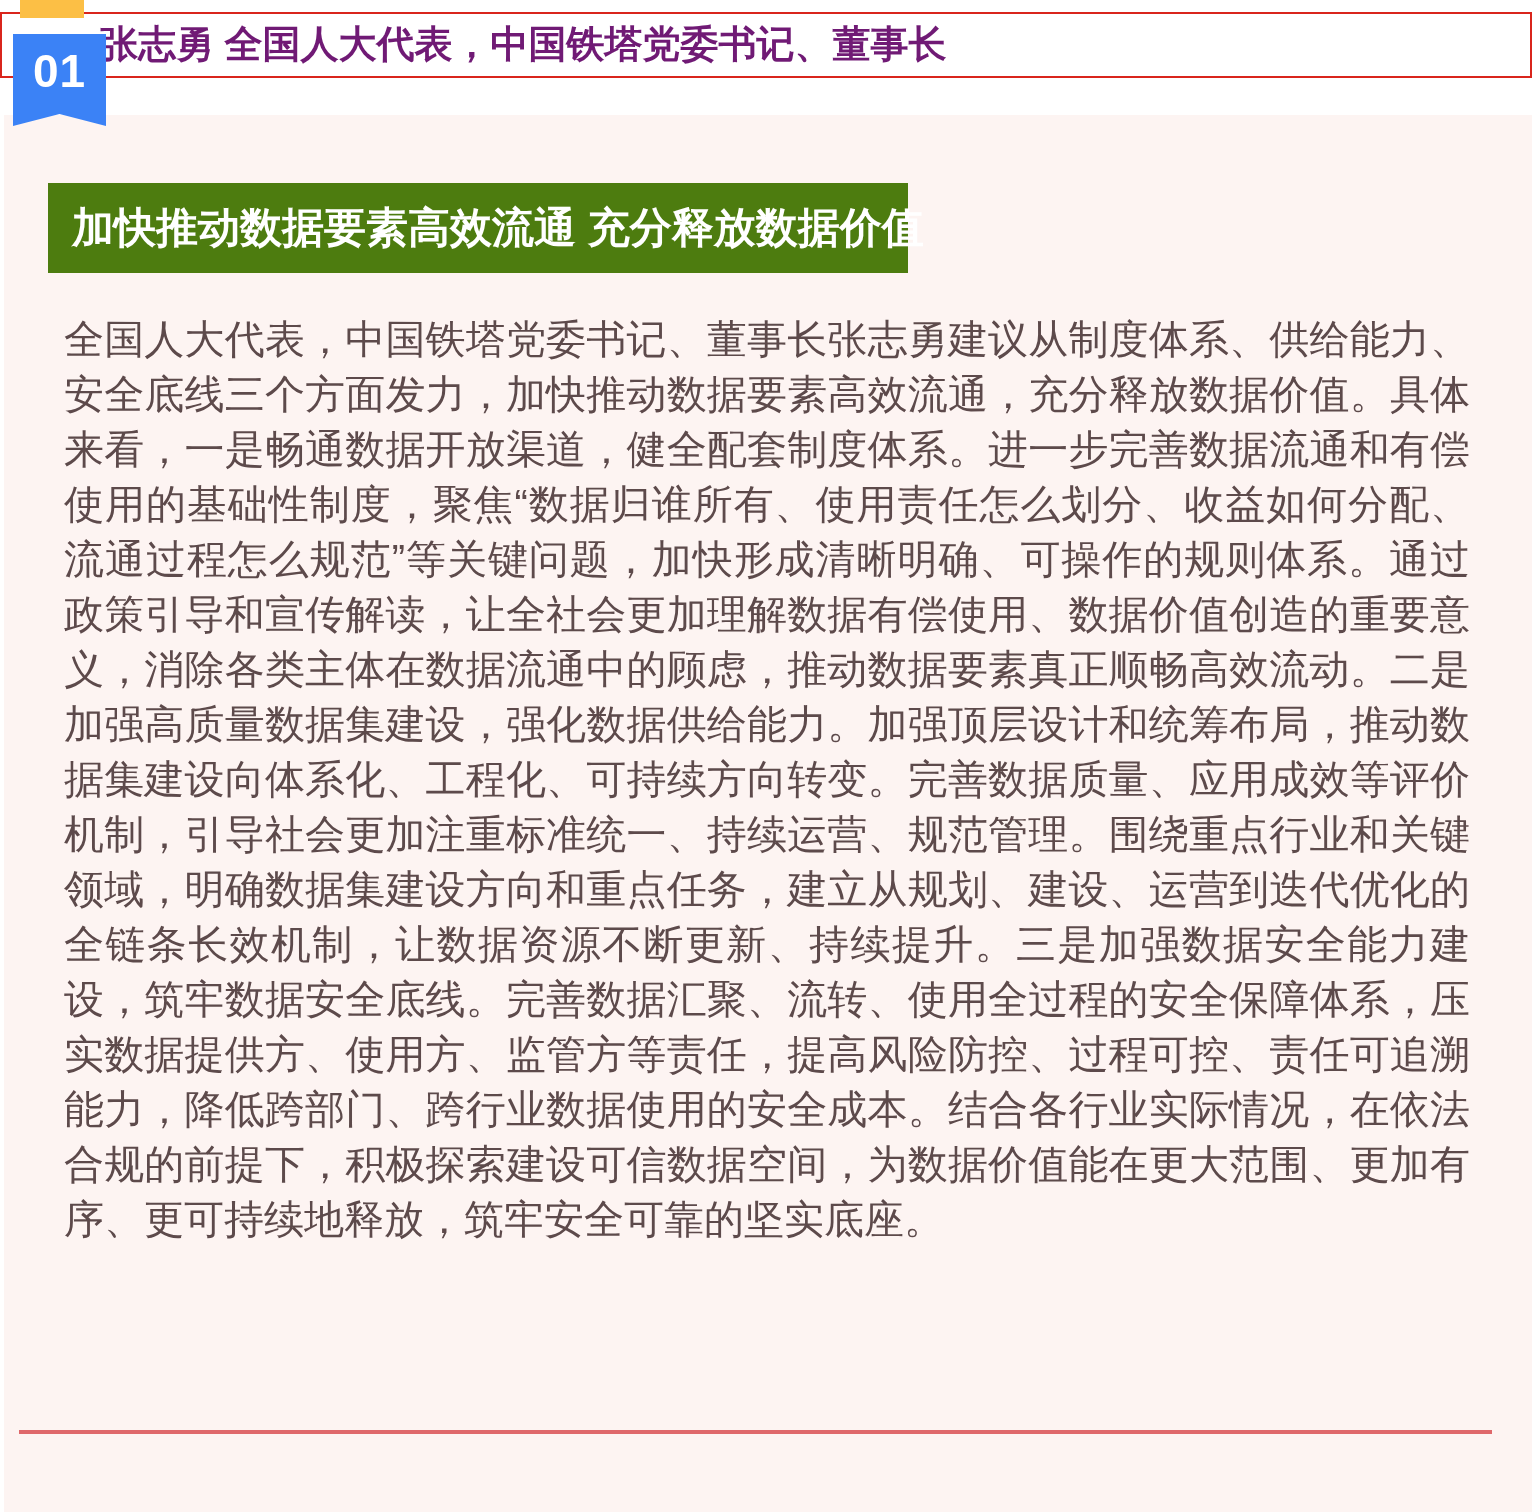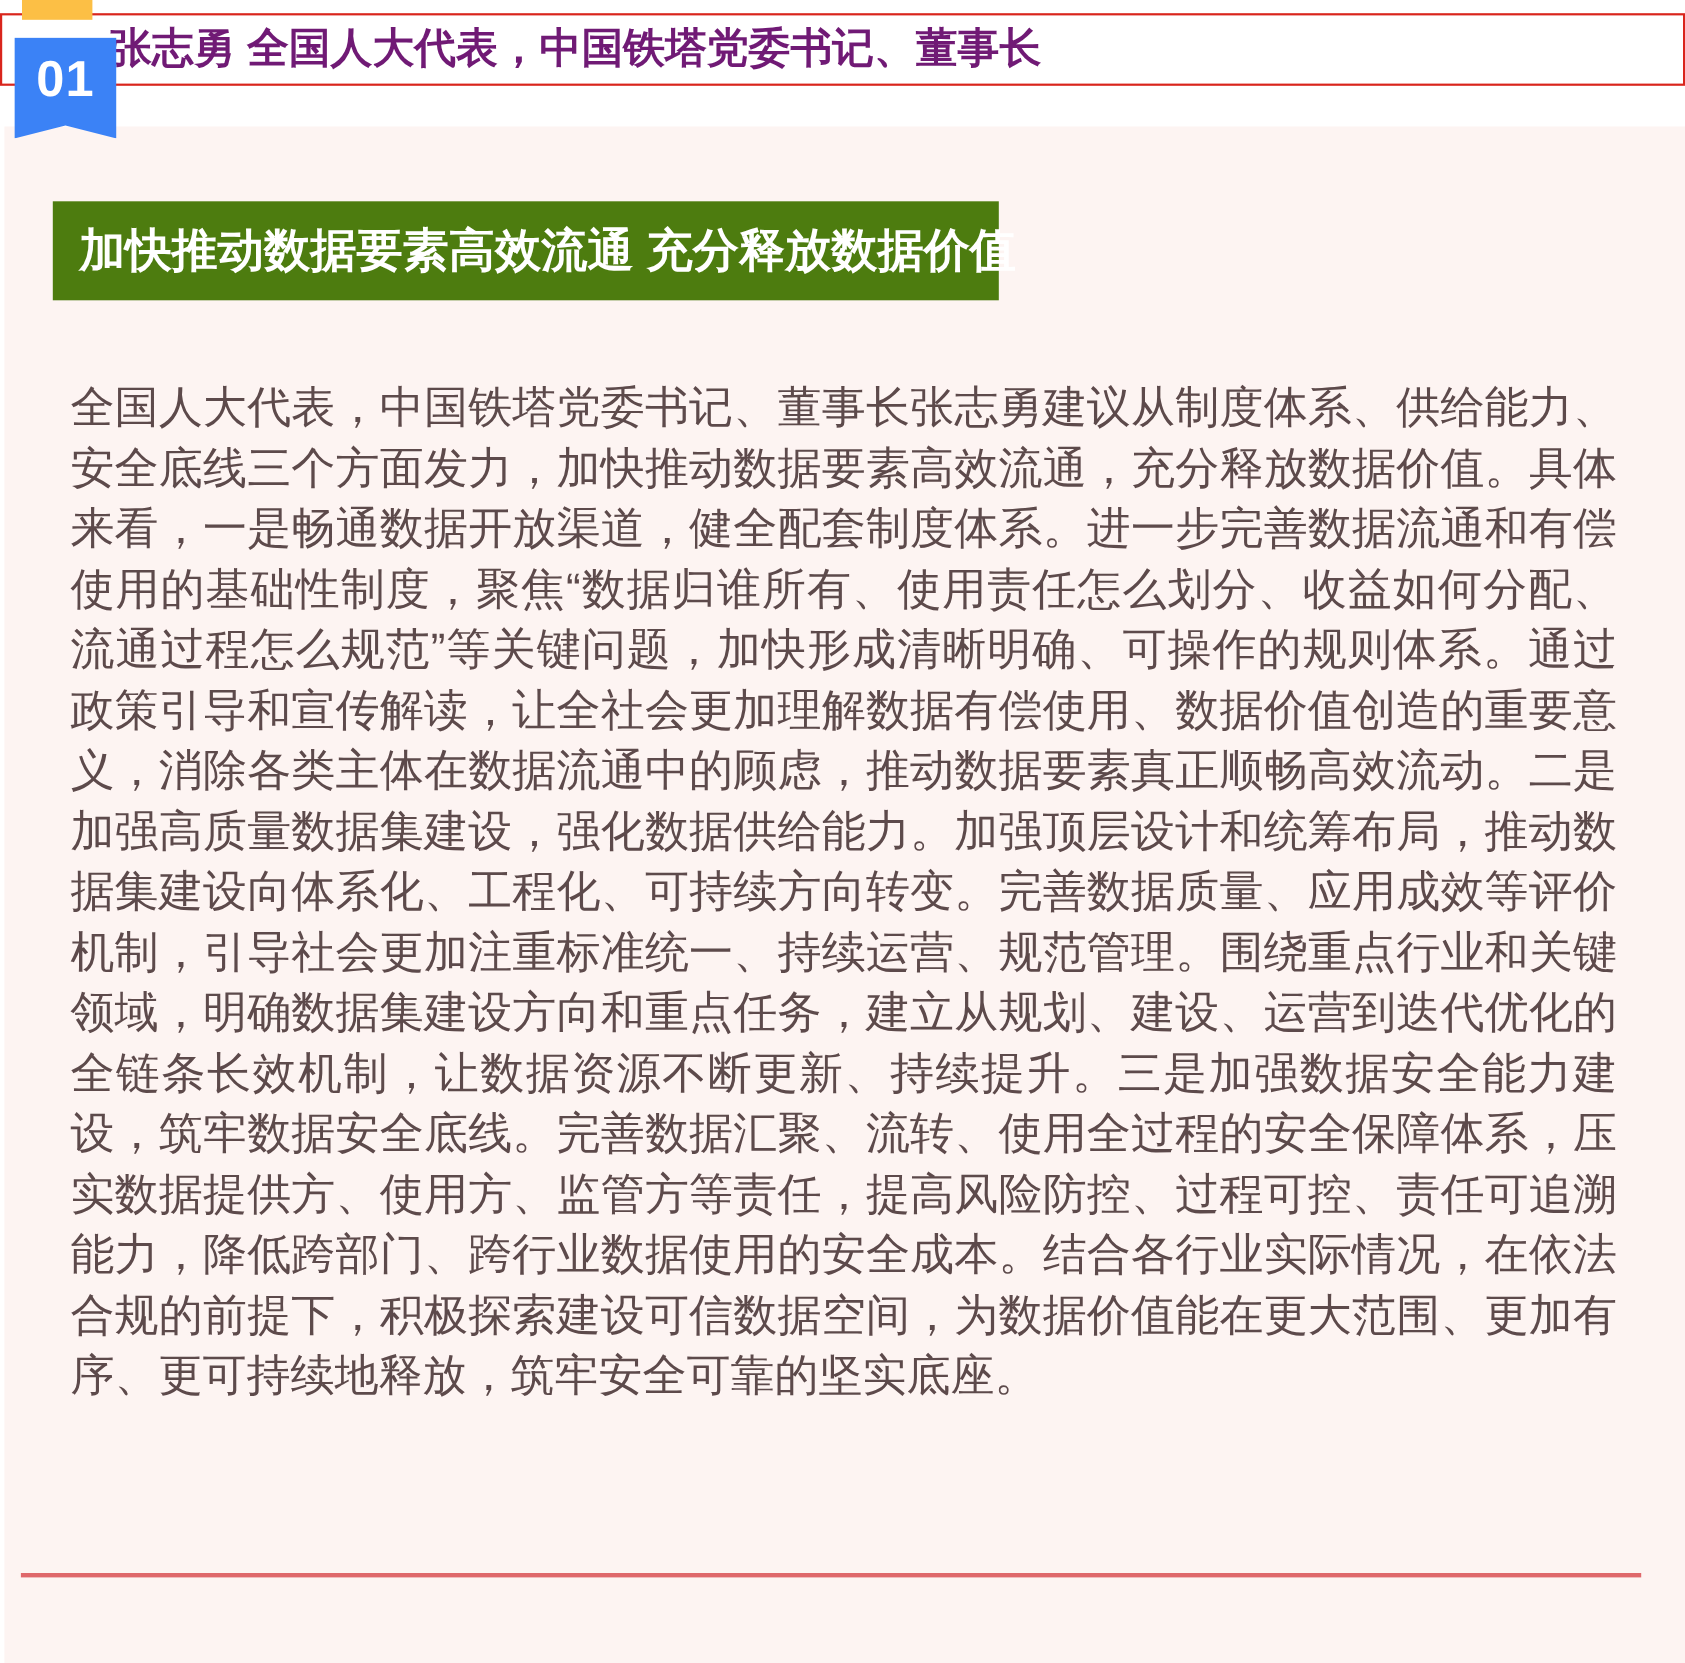--- a/index.html
+++ b/index.html
@@ -80,21 +80,20 @@
     color: #ffffff;
   }
   
   .article-body {
     position: absolute;
     left: 64px; top: 312px; width: 1406px;
     font-size: 40px;
     line-height: 55px;
     color: #5d4a4b;
     text-align: justify;
-    margin-top: 32px;
   }
   
   .source-attribution {
     position: absolute;
     right: 62px; top: 1318px;
     font-size: 30px;
     color: #9c8c89;
     white-space: nowrap;
   }
   

